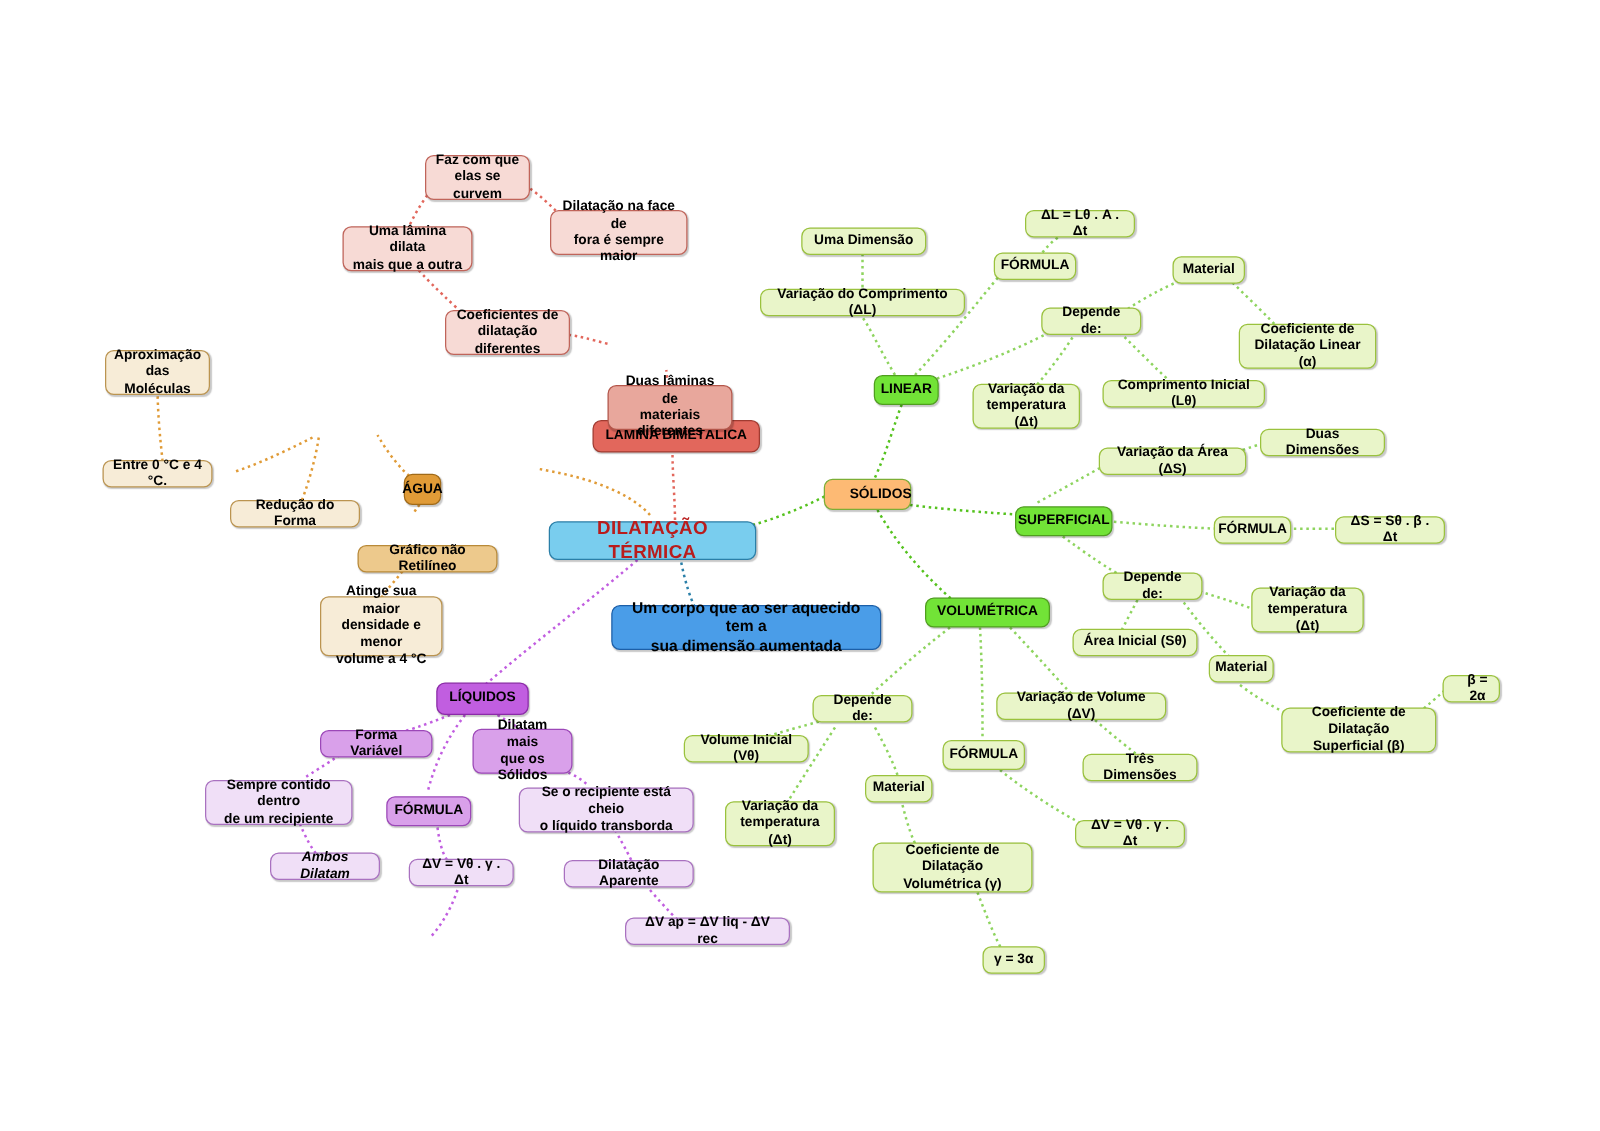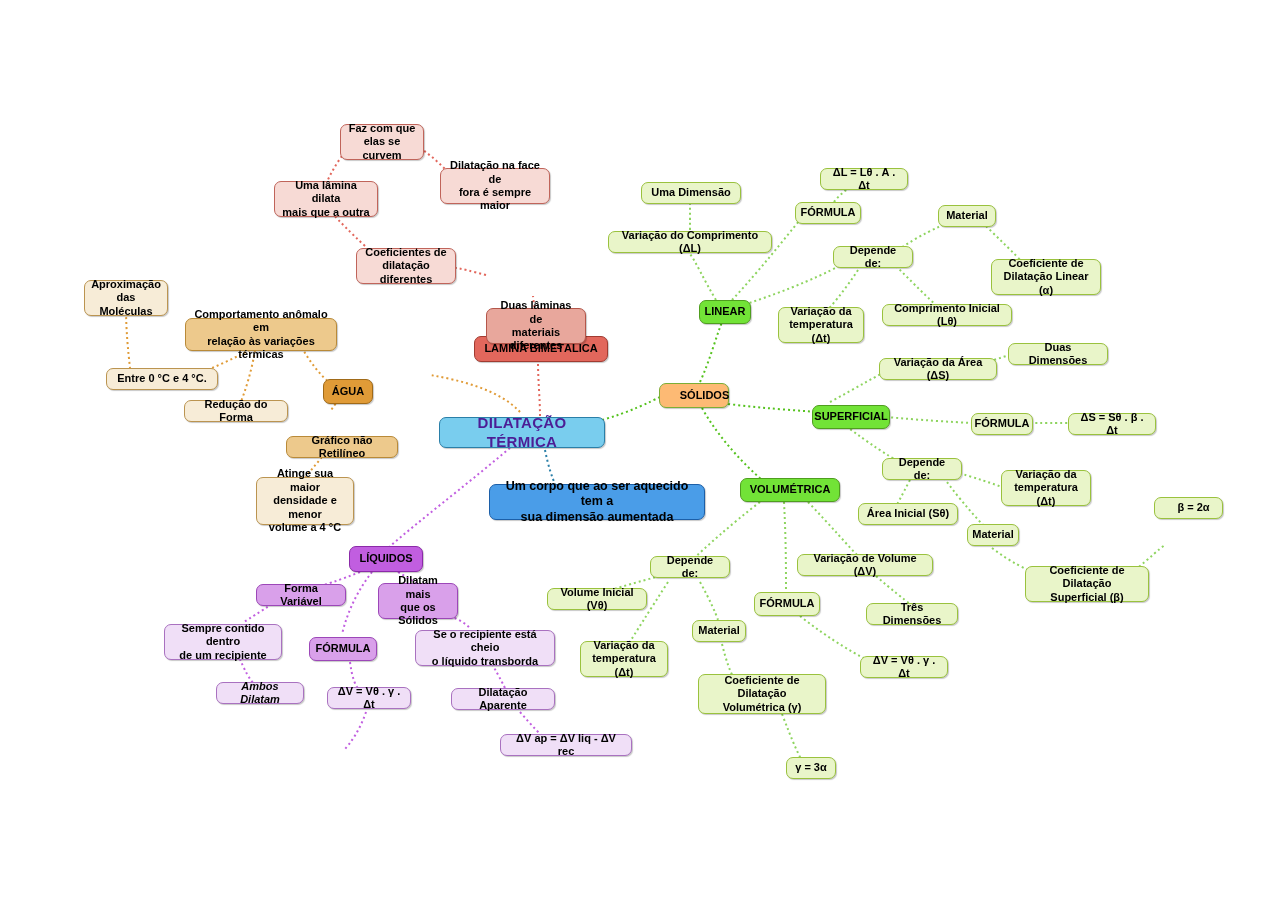--- a/index.html
+++ b/index.html
@@ -21,21 +21,21 @@
     border:1px solid #888;
     font-size:11px;
     font-weight:bold;
     line-height:1.22;
     padding:4px 7px;
     color:#111;
     white-space:pre-line;
     box-shadow:1px 1px 1px rgba(0,0,0,0.22);
   }
   
-  .t-root{background:#79cdee;border-color:#2a7fa8;color:#4c1d95;font-size:15px;letter-spacing:.3px;}
+  .t-root{background:#79cdee;border-color:#2a7fa8;color:#b91c1c;font-size:15px;letter-spacing:.3px;}
   .t-rootdesc{background:#4a9de8;border-color:#1c5fa8;color:#000;font-size:12.5px;}
   .t-green-dark{background:#72e337;border-color:#4f9e1f;color:#000;}
   .t-green-mid{background:#fdba74;border-color:#7cae36;color:#000;padding-left:28px;}
   .t-green-light{background:#e9f5c9;border-color:#9ac23d;color:#000;}
   .t-red-dark{background:#e2675c;border-color:#a13b31;color:#000;}
   .t-red-mid{background:#e8a79c;border-color:#b4564a;color:#000;margin-top:48px;}
   .t-red-light{background:#f7dad5;border-color:#c0645a;color:#000;}
   .t-orange-dark{background:#e09b37;border-color:#a06a18;color:#000;}
   .t-orange-mid{background:#edc98c;border-color:#b98a38;color:#000;}
   .t-orange-light{background:#f7ecd7;border-color:#bb9450;color:#000;}
@@ -126,26 +126,24 @@
 materiais diferentes</div>
   <div class="node t-red-light" style="left:356px;top:248px;width:100px;height:36px;">Coeficientes de
 dilatação diferentes</div>
   <div class="node t-red-light" style="left:274px;top:181px;width:104px;height:36px;">Uma lâmina dilata
 mais que a outra</div>
   <div class="node t-red-light" style="left:340px;top:124px;width:84px;height:36px;">Faz com que
 elas se curvem</div>
   <div class="node t-red-light" style="left:440px;top:168px;width:110px;height:36px;">Dilatação na face de
 fora é sempre maior</div>
 
-  <div class="node t-orange-dark" style="left:323px;top:379px;width:50px;height:25px;">ÁGUA</div>
-  <div class="node t-orange-mid" style="left:185px;top:318px;width:152px;height:33px;">Comportamento anômalo em
-relação às variações térmicas</div>
+  <div class="node t-orange-dark" style="left:323px;top:379px;width:30px;height:25px;">ÁGUA</div>
   <div class="node t-orange-light" style="left:84px;top:280px;width:84px;height:36px;">Aproximação
 das Moléculas</div>
-  <div class="node t-orange-light" style="left:82px;top:368px;width:112px;height:22px;margin-left:24px;">Entre 0 °C e 4 °C.</div>
+  <div class="node t-orange-light" style="left:82px;top:368px;width:88px;height:22px;">Entre 0 °C e 4 °C.</div>
   <div class="node t-orange-light" style="left:184px;top:400px;width:104px;height:22px;">Redução do Forma</div>
   <div class="node t-orange-mid" style="left:286px;top:436px;width:112px;height:22px;">Gráfico não Retilíneo</div>
   <div class="node t-orange-light" style="left:256px;top:477px;width:98px;height:48px;">Atinge sua maior
 densidade e menor
 volume a 4 °C</div>
 
   <div class="node t-green-mid" style="left:659px;top:383px;width:70px;height:25px;">SÓLIDOS</div>
 
   <div class="node t-green-dark" style="left:699px;top:300px;width:52px;height:24px;">LINEAR</div>
   <div class="node t-green-light" style="left:641px;top:182px;width:100px;height:22px;">Uma Dimensão</div>
@@ -165,21 +163,21 @@
   <div class="node t-green-light" style="left:1008px;top:343px;width:100px;height:22px;">Duas Dimensões</div>
   <div class="node t-green-light" style="left:971px;top:413px;width:62px;height:22px;">FÓRMULA</div>
   <div class="node t-green-light" style="left:1068px;top:413px;width:88px;height:22px;">ΔS = Sθ . β . Δt</div>
   <div class="node t-green-light" style="left:882px;top:458px;width:80px;height:22px;">Depende de:</div>
   <div class="node t-green-light" style="left:858px;top:503px;width:100px;height:22px;">Área Inicial (Sθ)</div>
   <div class="node t-green-light" style="left:1001px;top:470px;width:90px;height:36px;">Variação da
 temperatura (Δt)</div>
   <div class="node t-green-light" style="left:967px;top:524px;width:52px;height:22px;">Material</div>
   <div class="node t-green-light" style="left:1025px;top:566px;width:124px;height:36px;">Coeficiente de
 Dilatação Superficial (β)</div>
-  <div class="node t-green-light" style="left:1154px;top:497px;width:69px;height:22px;padding-left:17px;">β = 2α</div>
+  <div class="node t-green-light" style="left:1154px;top:540px;width:46px;height:22px;padding-left:17px;">β = 2α</div>
 
   <div class="node t-green-dark" style="left:740px;top:478px;width:100px;height:24px;">VOLUMÉTRICA</div>
   <div class="node t-green-light" style="left:650px;top:556px;width:80px;height:22px;">Depende de:</div>
   <div class="node t-green-light" style="left:547px;top:588px;width:100px;height:22px;">Volume Inicial (Vθ)</div>
   <div class="node t-green-light" style="left:580px;top:641px;width:88px;height:36px;">Variação da
 temperatura (Δt)</div>
   <div class="node t-green-light" style="left:692px;top:620px;width:54px;height:22px;">Material</div>
   <div class="node t-green-light" style="left:698px;top:674px;width:128px;height:40px;">Coeficiente de
 Dilatação Volumétrica (γ)</div>
   <div class="node t-green-light" style="left:786px;top:757px;width:50px;height:22px;">γ = 3α</div>

